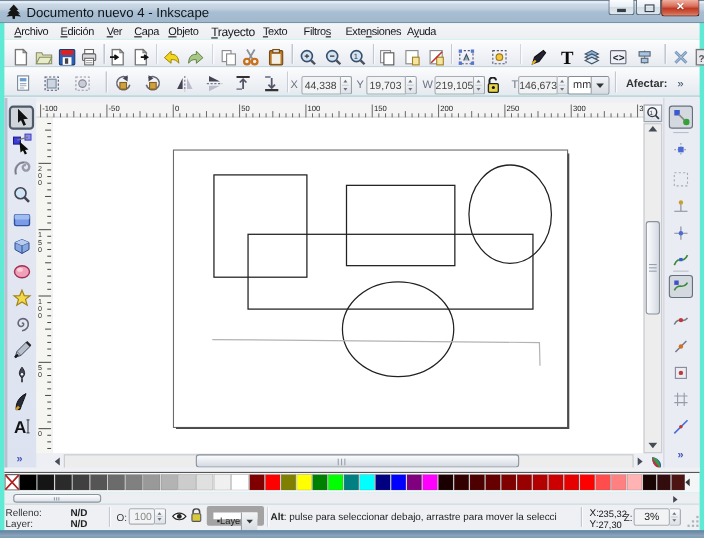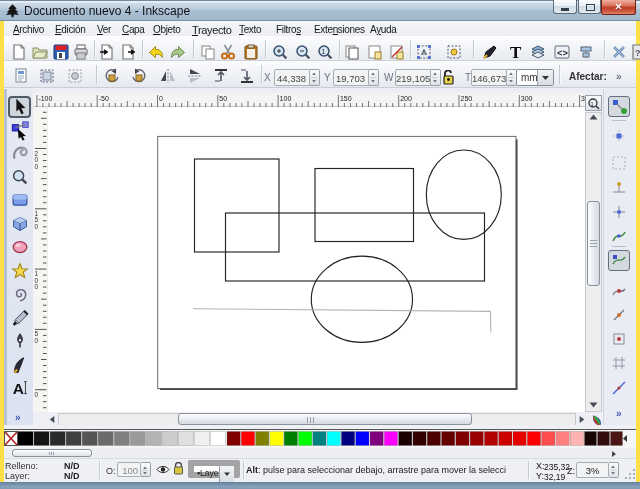--- a/index.html
+++ b/index.html
@@ -1,16 +1,16 @@
 <!DOCTYPE html>
 <html><head><meta charset="utf-8"><style>
 html,body{margin:0;padding:0;width:640px;height:489px;overflow:hidden;
  font-family:"Liberation Sans",sans-serif;}
 .ab{position:absolute;}
-#win{position:absolute;left:0;top:0;width:640px;height:489px;background:#fde047;}
+#win{position:absolute;left:0;top:0;width:640px;height:489px;background:#5eead4;}
 .ent{position:absolute;background:#f2f3f4;border:1px solid #a8adb4;border-radius:2px;
  font-size:9.5px;color:#444;text-align:right;}
 .lbl{position:absolute;font-size:10px;color:#6b7280;}
 .sepv{position:absolute;width:2px;
  background:linear-gradient(90deg,#c3c8d2 50%,#f8fafc 50%);}
 .tb-ico{position:absolute;}
 </style></head><body>
 <div id="win">
 
 <div class="ab" style="left:0;top:0;width:640px;height:21px;
@@ -677,21 +677,21 @@
 <div style="position:absolute;left:3px;top:2px;font-size:8.5px;color:#222;">▪Layer 1</div>
 <div style="position:absolute;right:0;top:0;width:14px;height:16px;background:linear-gradient(180deg,#f2f4f6,#d8dde3);border-left:1px solid #9aa0a8;">
 <svg width="14" height="16" viewBox="0 0 14 16">
           <path d="M4 6.5 L7 10 L10 6.5 Z" fill="#333"></path>
         </svg></div>
     </div>
     <div class="ab" style="left:246px;top:465px;width:288px;height:10px;font-size:9px;color:#222;white-space:nowrap;overflow:hidden;"><b>Alt</b>: pulse para seleccionar debajo, arrastre para mover la selecci</div>
     <div class="ab" style="left:536px;top:461px;font-size:9px;color:#111;">X:</div>
     <div class="ab" style="left:536px;top:471px;font-size:9px;color:#111;">Y:</div>
     <div class="ab" style="left:544px;top:462px;width:19px;text-align:right;font-size:8.5px;color:#111;">235,32</div>
-    <div class="ab" style="left:544px;top:472px;width:19px;text-align:right;font-size:8.5px;color:#111;">32,19</div>
+    <div class="ab" style="left:544px;top:472px;width:19px;text-align:right;font-size:8.5px;color:#111;">27,30</div>
     <div class="ab" style="left:567px;top:466px;font-size:9px;color:#222;">Z:</div>
     <div class="ent" style="left:576px;top:462px;width:33px;height:16px;line-height:16px;box-sizing:border-box;text-align:center;color:#222;">3%</div>
     <div class="ab" style="left:609px;top:462px;width:10px;height:16px;border:1px solid #9aa0a8;border-left:none;border-radius:0 2px 2px 0;background:linear-gradient(180deg,#fafbfc,#dde2e8);box-sizing:border-box;">
 <svg width="8" height="14" viewBox="0 0 8 14">
         <path d="M4 2.6 L5.8 5 H2.2 Z" fill="#6b6f76"></path>
         <path d="M4 11.4 L5.8 9 H2.2 Z" fill="#6b6f76"></path>
         <path d="M1 7.0h6" stroke="#c2c7ce" stroke-width="0.8"></path>
       </svg></div>
     <div class="sepv" style="left:99px;top:461px;height:18px;"></div>
     <div class="sepv" style="left:243px;top:461px;height:18px;"></div>

